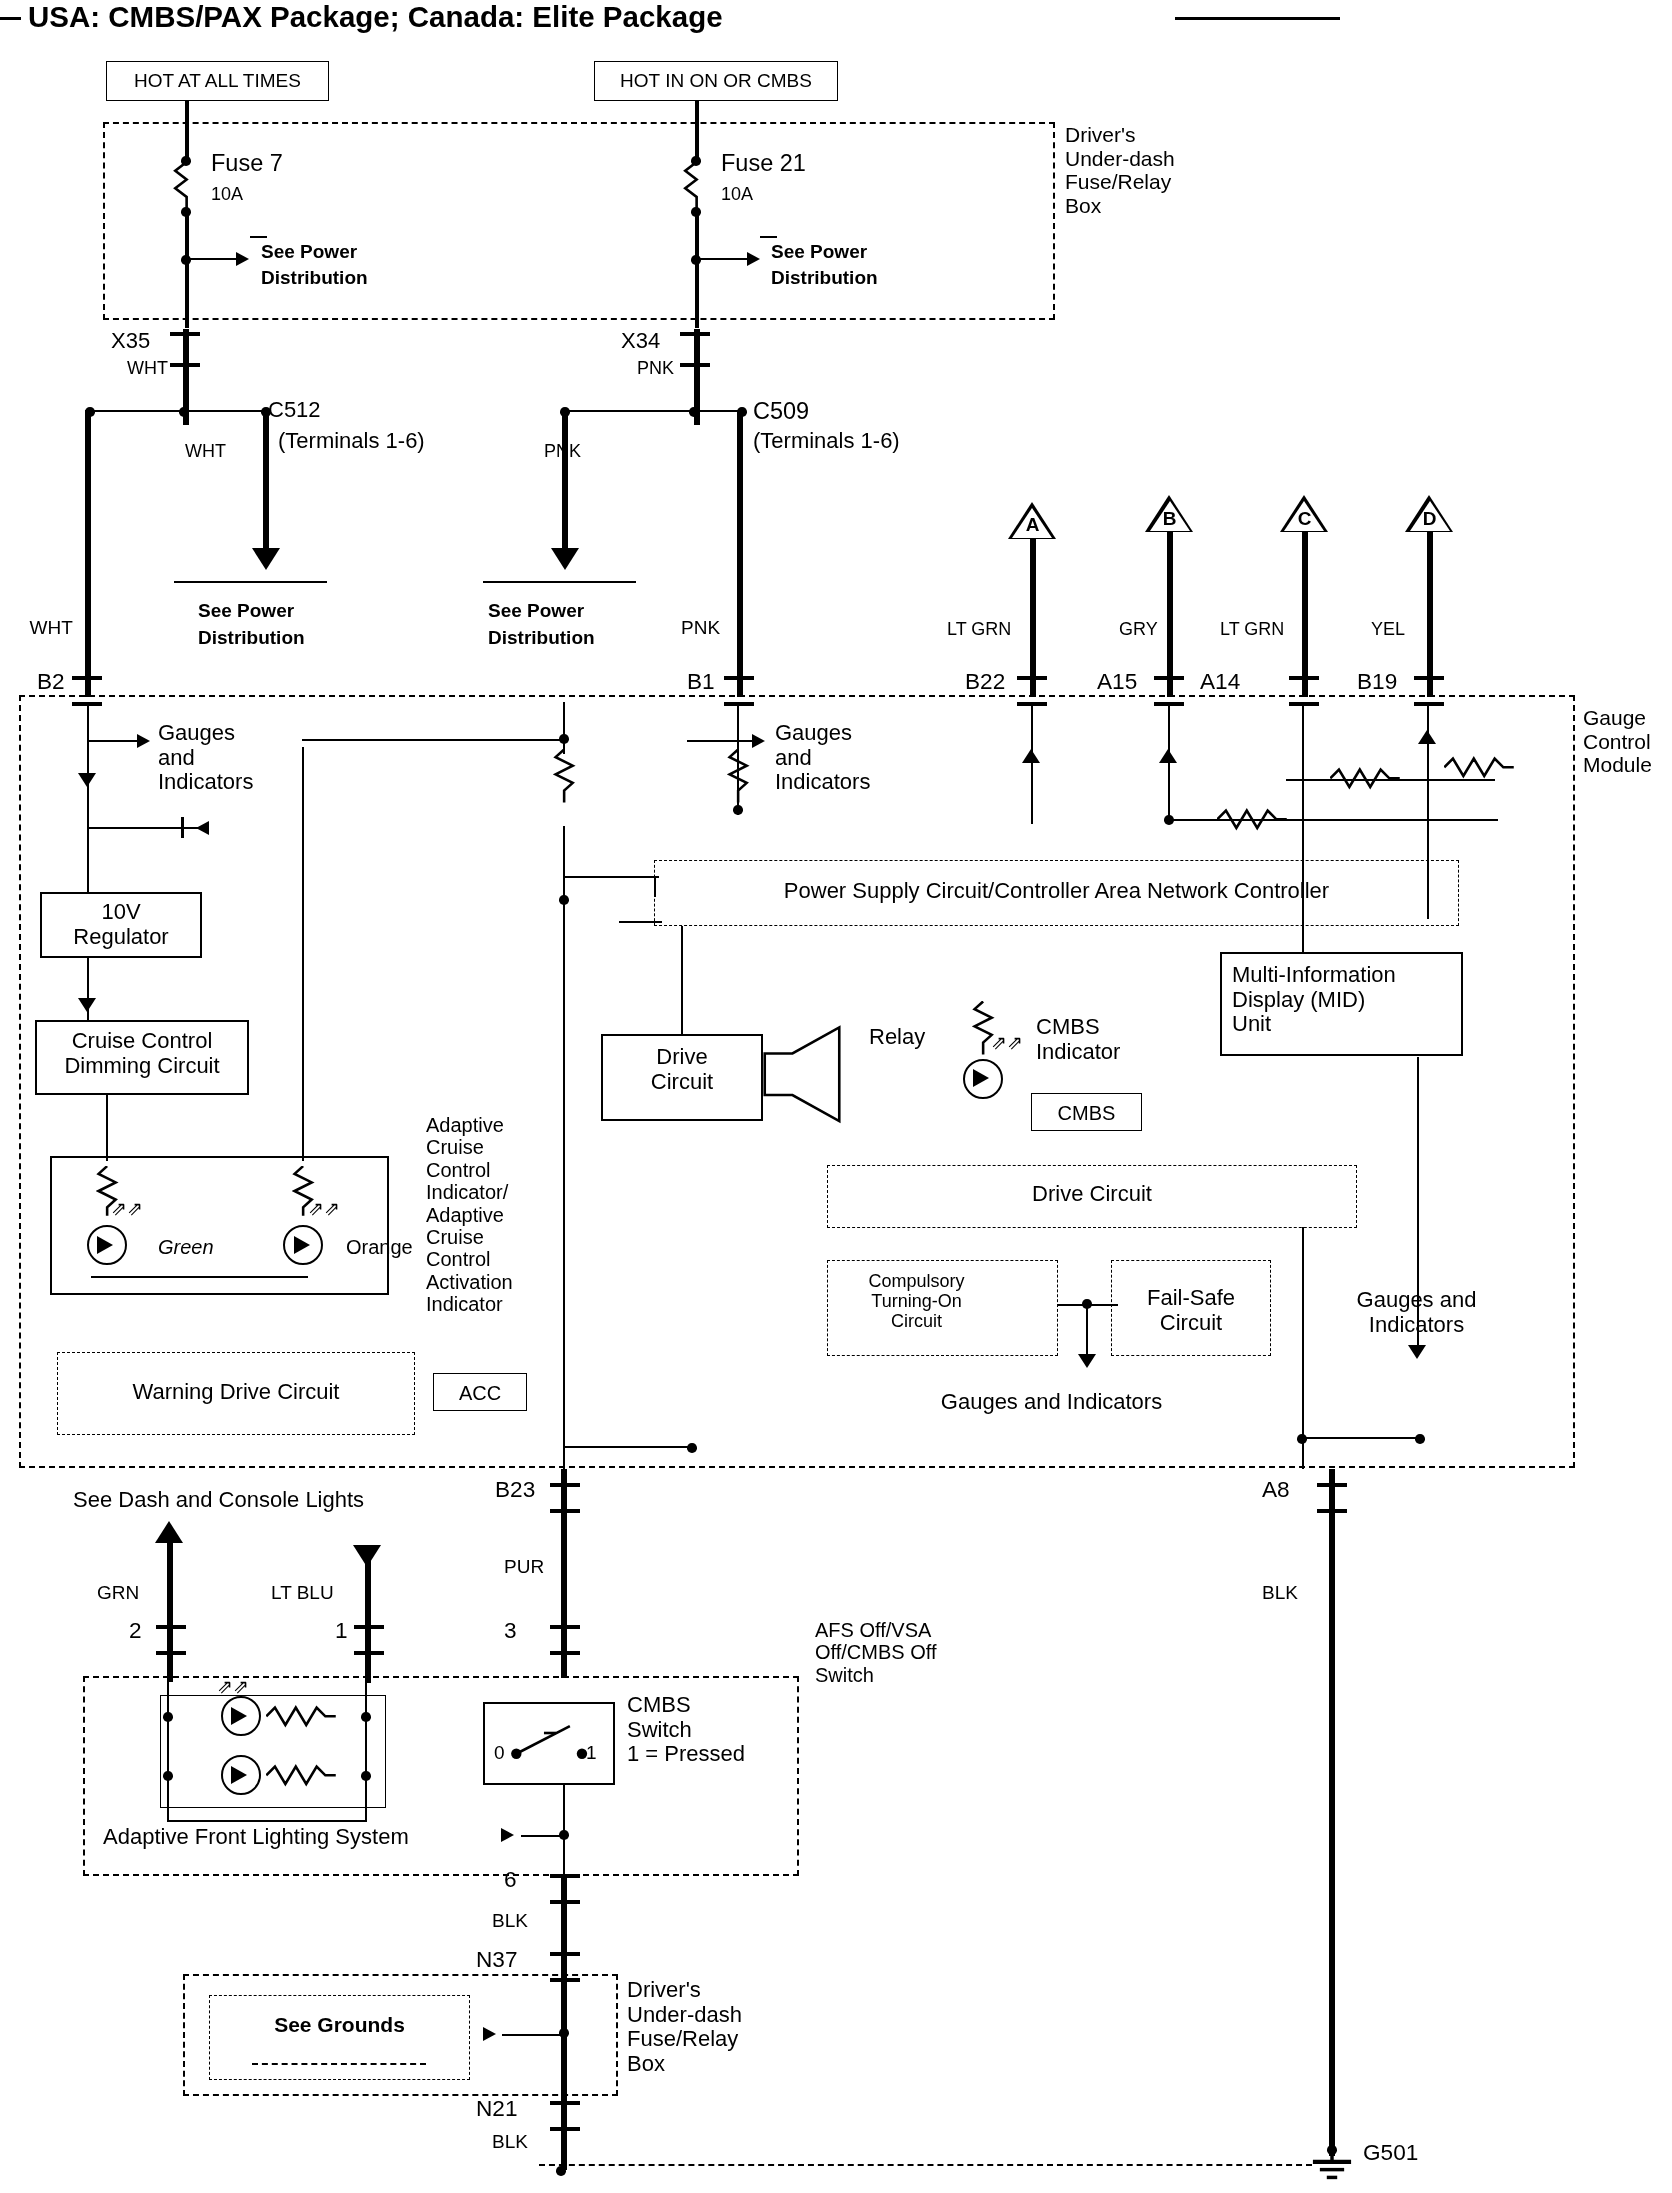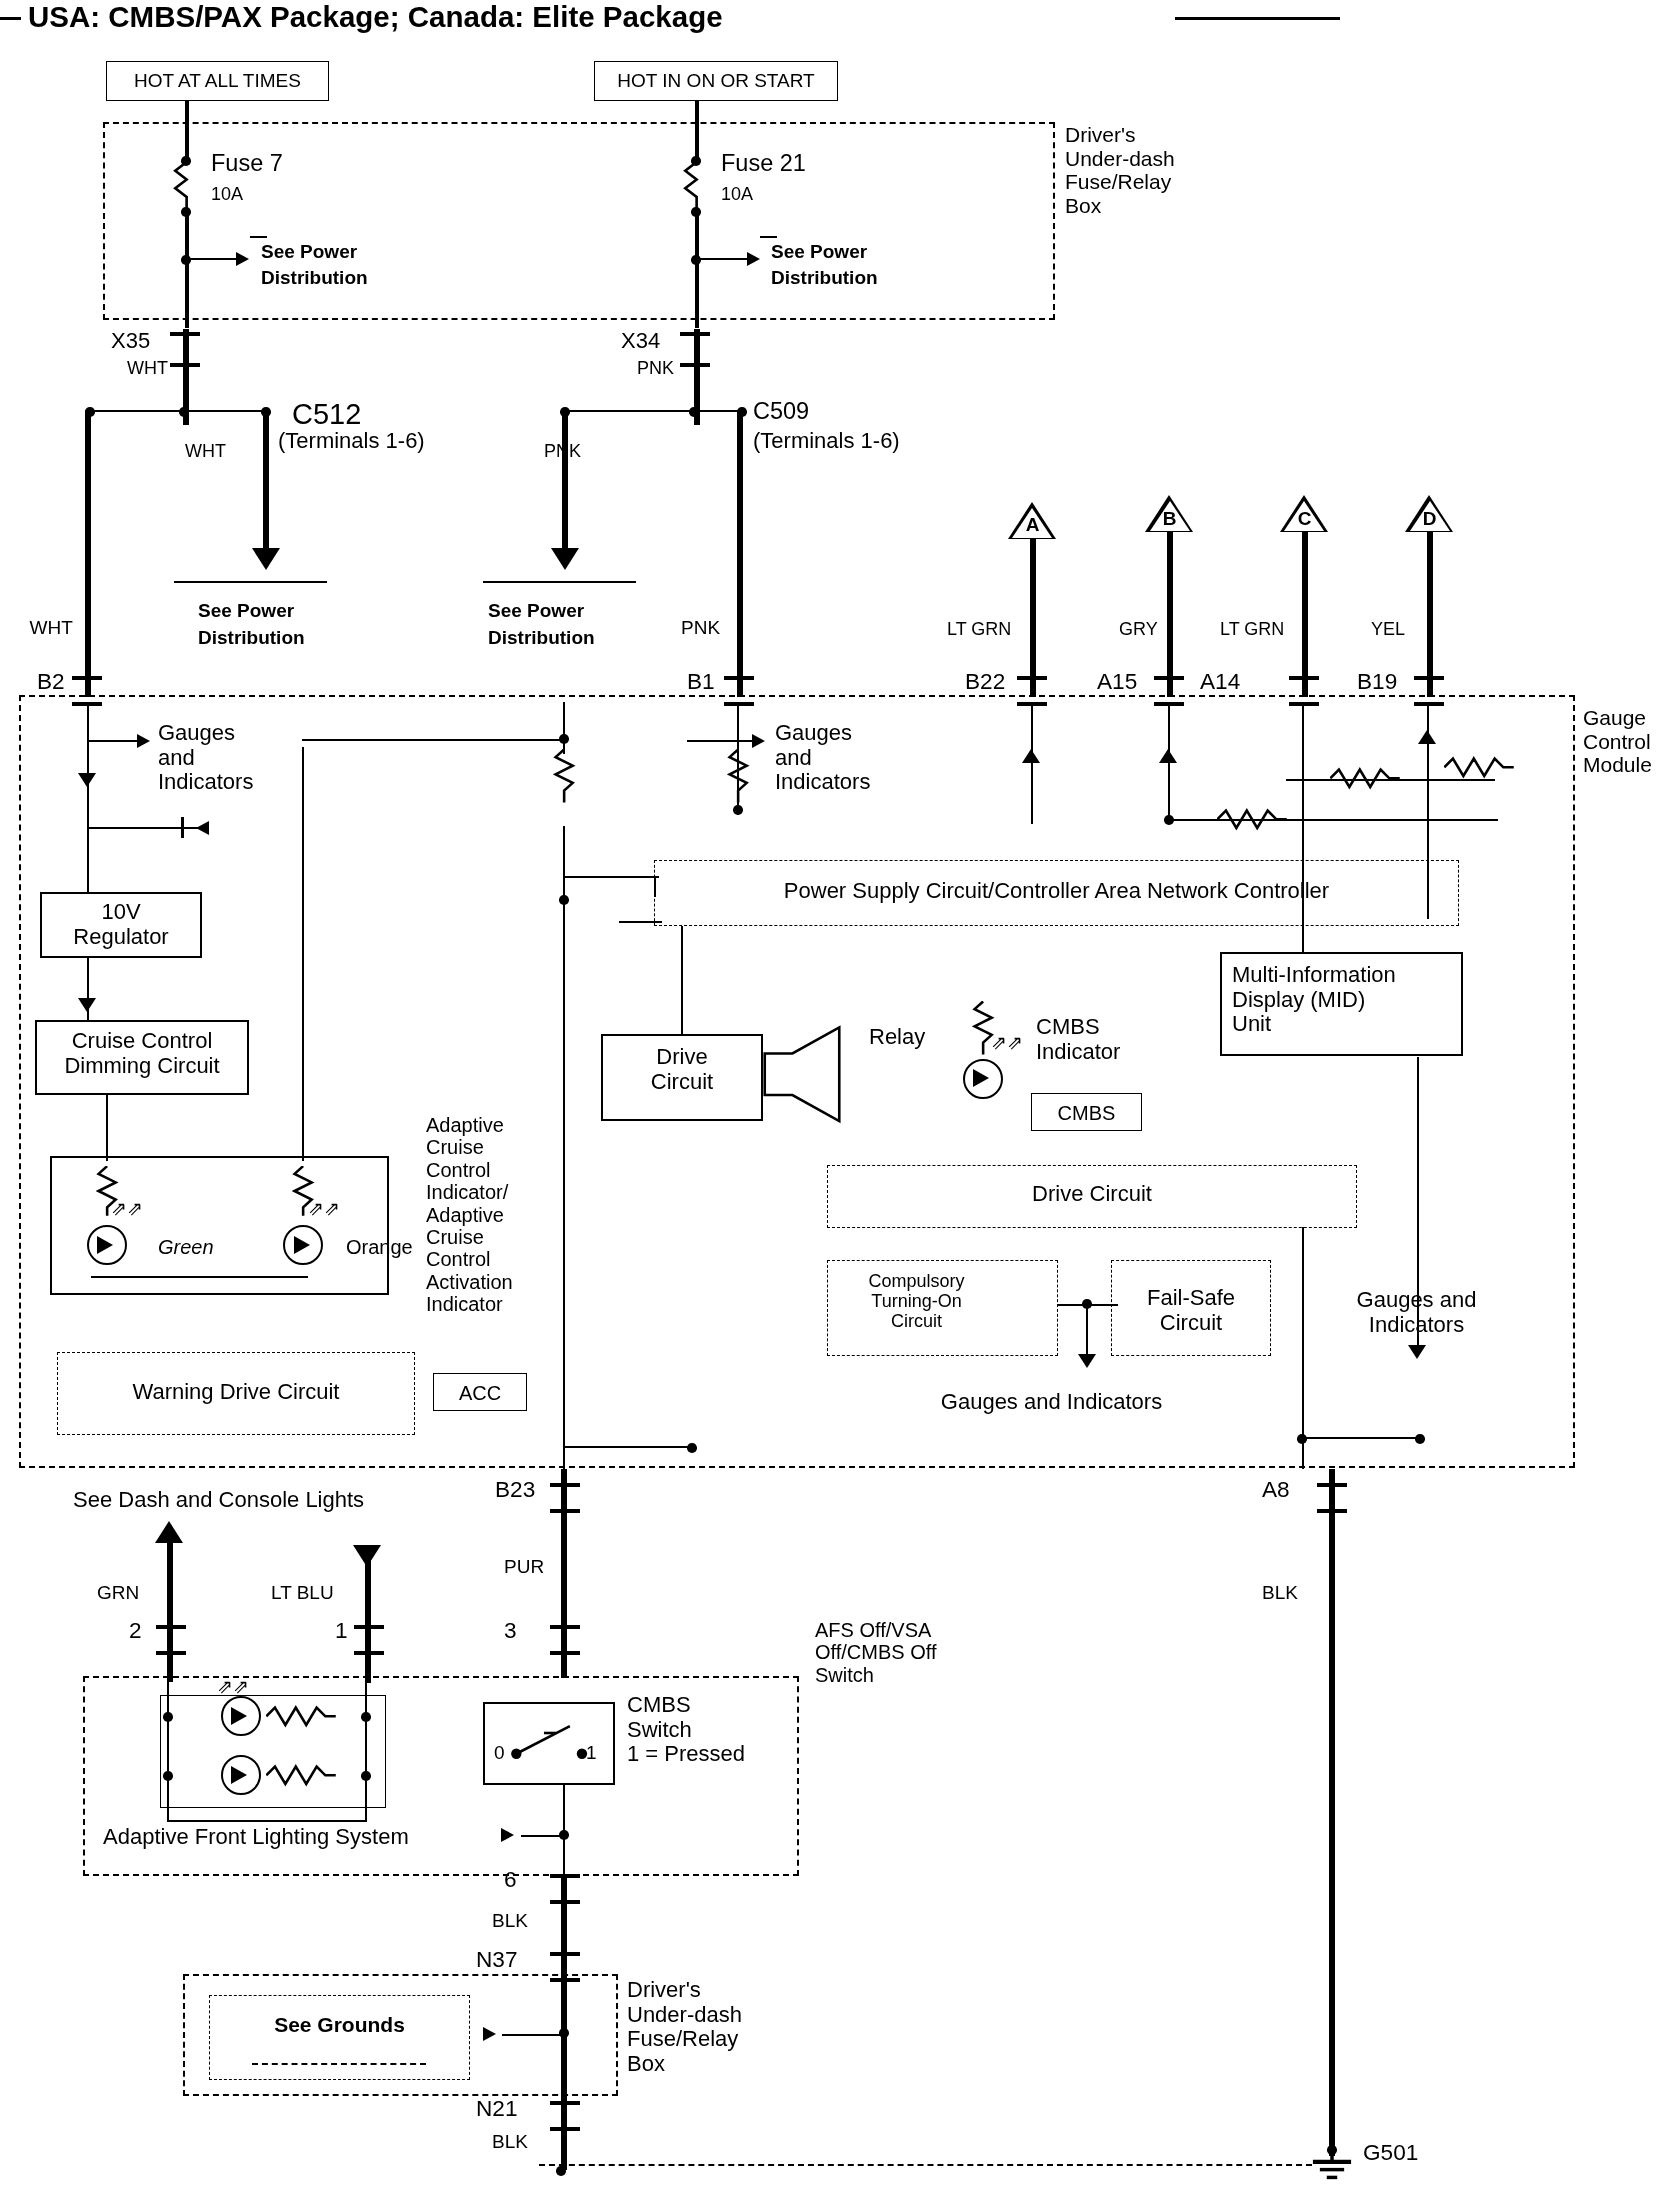--- a/index.html
+++ b/index.html
@@ -38,21 +38,21 @@
 <div id="sheet">
 
   <div class="t bold" style="left:28px;top:0px;font-size:29.5px;">USA: CMBS/PAX Package; Canada: Elite Package</div>
   <div class="rule" style="left:0px;top:17.4px;width:21px;"></div>
   <div class="rule" style="left:1175px;top:17.4px;width:165px;"></div>
 
   <div class="box2" style="left:106px;top:61px;width:223px;height:40px;"></div>
   <div class="t ctr" style="left:106px;top:70px;width:223px;font-size:19px;">HOT AT ALL TIMES</div>
 
   <div class="box2" style="left:594px;top:61px;width:244px;height:40px;"></div>
-  <div class="t ctr" style="left:594px;top:70px;width:244px;font-size:19px;">HOT IN ON OR START</div>
+  <div class="t ctr" style="left:594px;top:70px;width:244px;font-size:19px;">HOT IN ON OR CMBS</div>
 
   <div class="dash" style="left:103px;top:122px;width:952px;height:198px;"></div>
   <div class="t" style="left:1065px;top:123px;font-size:21px;">Driver's
 Under-dash
 Fuse/Relay
 Box</div>
 
   <div class="v3" style="left:185px;top:101px;height:61px;"></div>
   <div class="dot" style="left:181px;top:156px;"></div>
   <div class="zig" style="left:170px;top:162px;">
@@ -100,21 +100,21 @@
   <div class="v5" style="left:694px;top:329px;height:96px;"></div>
   <div class="h3" style="left:680px;top:332px;width:29.5px;"></div>
   <div class="h3" style="left:680px;top:363px;width:29.5px;"></div>
   <div class="t" style="left:621px;top:329px;font-size:22px;">X34</div>
   <div class="t" style="left:637px;top:358px;font-size:18px;">PNK</div>
 
   <div class="h" style="left:87px;top:410px;width:183px;"></div>
   <div class="dot" style="left:85px;top:407px;"></div>
   <div class="dot" style="left:179px;top:407px;"></div>
   <div class="dot" style="left:261px;top:407px;"></div>
-  <div class="t" style="left:292px;top:398px;font-size:29px;">C512</div>
+  <div class="t" style="left:268px;top:398px;font-size:22px;">C512</div>
   <div class="t" style="left:278px;top:429px;font-size:22px;">(Terminals 1-6)</div>
   <div class="t" style="left:185px;top:441px;font-size:18px;">WHT</div>
 
   <div class="v5" style="left:263px;top:410px;height:148px;"></div>
   <div class="fatarrow" style="left:252px;top:548px;"></div>
   <div class="h" style="left:174px;top:581px;width:153px;"></div>
   <div class="t bold" style="left:198px;top:600px;font-size:19px;">See Power</div>
   <div class="t bold" style="left:198px;top:627px;font-size:19px;">Distribution</div>
 
   <div class="v5" style="left:85px;top:410px;height:287px;"></div>

